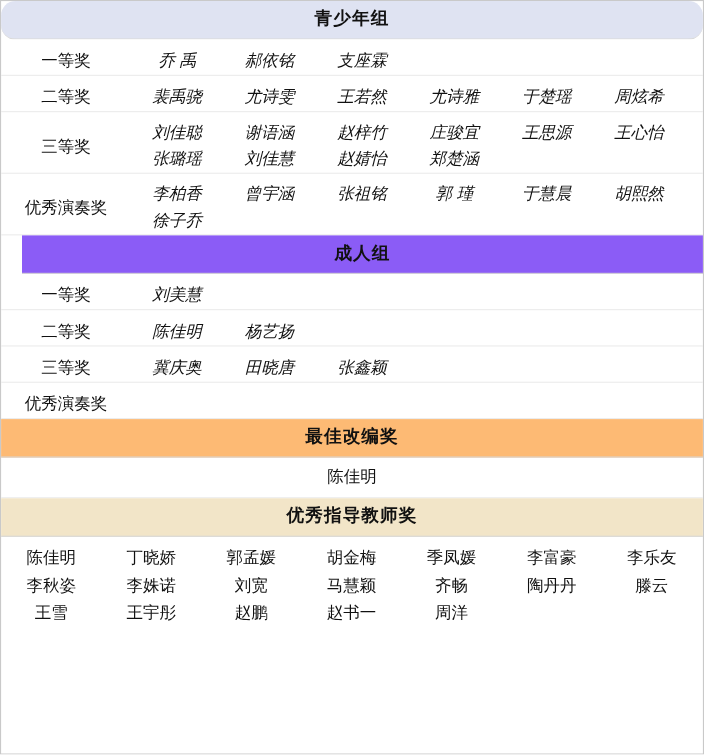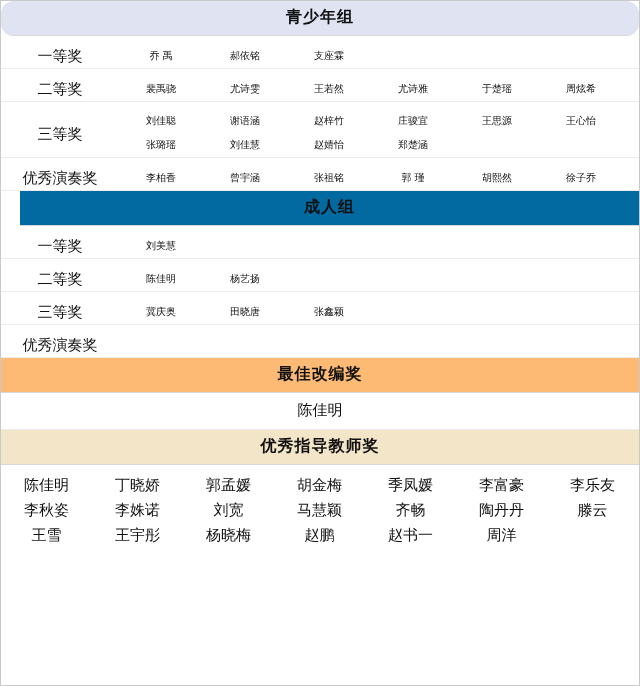--- a/index.html
+++ b/index.html
@@ -23,21 +23,21 @@
   }
   .section-header {
     text-align: center;
     font-weight: bold;
     font-size: 16px;
     padding: 6px 0 7px 0;
     border-bottom: 1px solid #d8d8d8;
     letter-spacing: 1px;
   }
   .hdr-youth { background: #dfe3f2; border-radius: 13px; }
-  .hdr-adult { background: #0369a1; margin-left: 19px; }
+  .hdr-adult { background: #8b5cf6; margin-left: 19px; }
   .hdr-arrange { background: #fdba74; }
   .hdr-teacher { background: #f2e5c8; }
 
   .row {
     display: flex;
     align-items: center;
     border-bottom: 1px solid #ececec;
     padding: 7px 0 0 0;
   }
   .row:last-child { border-bottom: none; }
@@ -51,24 +51,25 @@
     line-height: 24px;
   }
   .names {
     flex: 1 1 auto;
     display: flex;
     flex-wrap: wrap;
   }
   .name {
     width: 84px;
     box-sizing: border-box;
-    font-size: 10px;
+    font-size: 15px;
     line-height: 24px;
     text-align: center;
     white-space: nowrap;
+    font-style: italic;
   }
 
   .center-line {
     text-align: center;
     font-size: 15px;
     padding: 8px 0 9px 0;
     border-bottom: 1px solid #ececec;
   }
 
   .teacher-grid {
@@ -129,20 +130,21 @@
     </div>
   </div>
 
   <div class="row">
     <div class="award-label">优秀演奏奖</div>
     <div class="names">
       <div class="name">李柏香</div>
       <div class="name">曾宇涵</div>
       <div class="name">张祖铭</div>
       <div class="name">郭  瑾</div>
+      <div class="name">于慧晨</div>
       <div class="name">胡熙然</div>
       <div class="name">徐子乔</div>
     </div>
   </div>
 
   <div class="section-header hdr-adult">成人组</div>
 
   <div class="row">
     <div class="award-label">一等奖</div>
     <div class="names">
@@ -185,19 +187,18 @@
     <div class="teacher-cell">李乐友</div>
     <div class="teacher-cell">李秋姿</div>
     <div class="teacher-cell">李姝诺</div>
     <div class="teacher-cell">刘宽</div>
     <div class="teacher-cell">马慧颖</div>
     <div class="teacher-cell">齐畅</div>
     <div class="teacher-cell">陶丹丹</div>
     <div class="teacher-cell">滕云</div>
     <div class="teacher-cell">王雪</div>
     <div class="teacher-cell">王宇彤</div>
-    <div class="teacher-cell">杨晓梅</div>
     <div class="teacher-cell">赵鹏</div>
     <div class="teacher-cell">赵书一</div>
     <div class="teacher-cell">周洋</div>
   </div>
 
 </div>
 
 </body></html>

